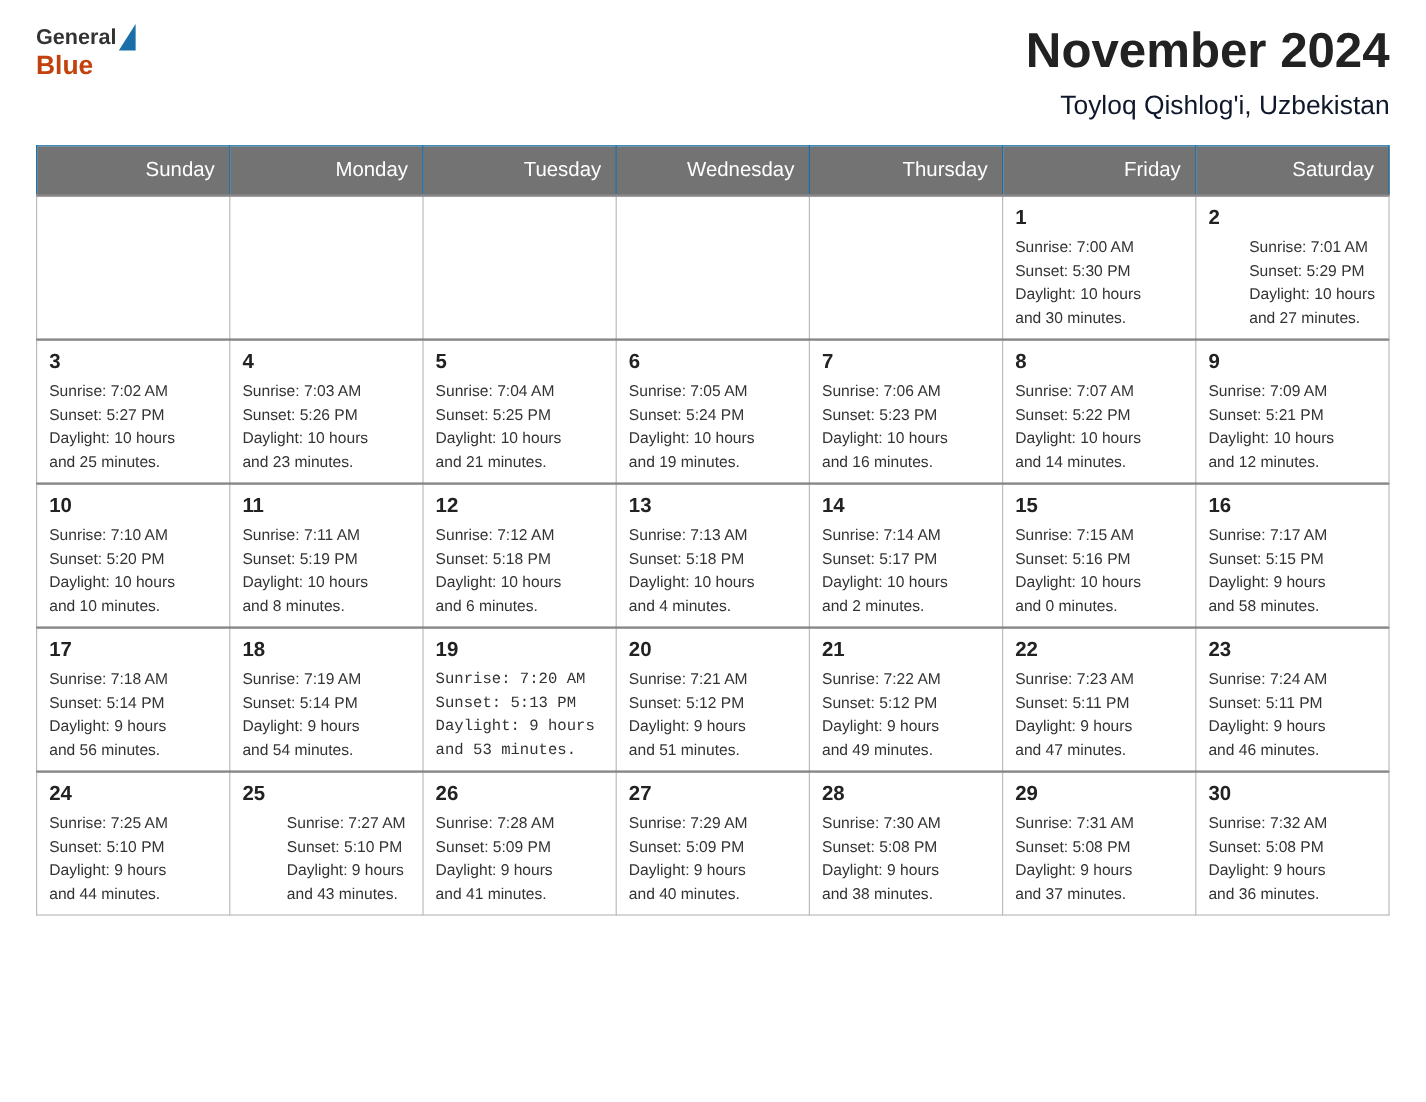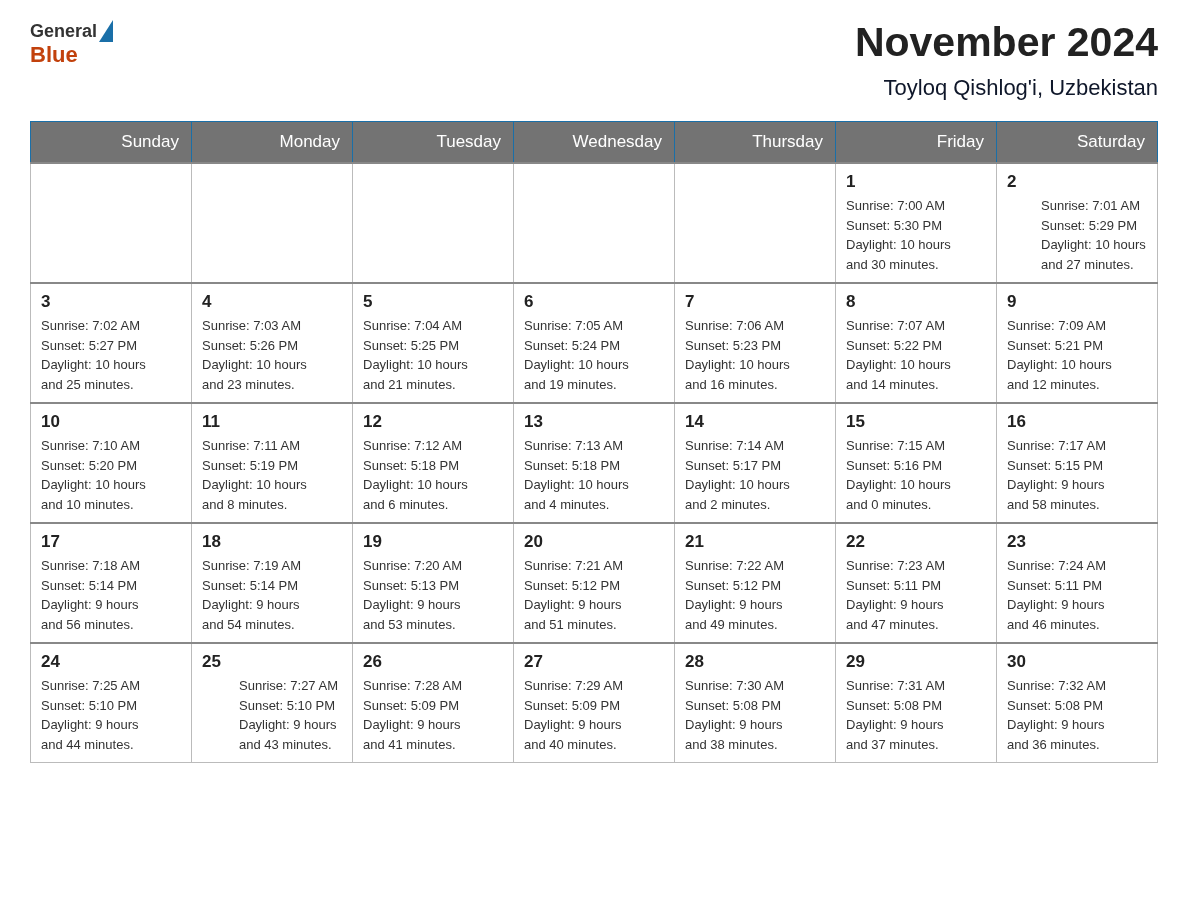--- a/index.html
+++ b/index.html
@@ -263,21 +263,21 @@
         </td>
         <td>
           <div class="day-number">18</div>
           <div class="day-info" style="white-space: pre-line;">Sunrise: 7:19 AM
 Sunset: 5:14 PM
 Daylight: 9 hours
 and 54 minutes.</div>
         </td>
         <td>
           <div class="day-number">19</div>
-          <div class="day-info" style="white-space: pre-line;">Sunrise: 7:20 AM
+          <div class="day-info" style="white-space: pre-line; font-family: Liberation Mono, monospace;">Sunrise: 7:20 AM
 Sunset: 5:13 PM
 Daylight: 9 hours
 and 53 minutes.</div>
         </td>
         <td>
           <div class="day-number">20</div>
           <div class="day-info" style="white-space: pre-line;">Sunrise: 7:21 AM
 Sunset: 5:12 PM
 Daylight: 9 hours
 and 51 minutes.</div>

